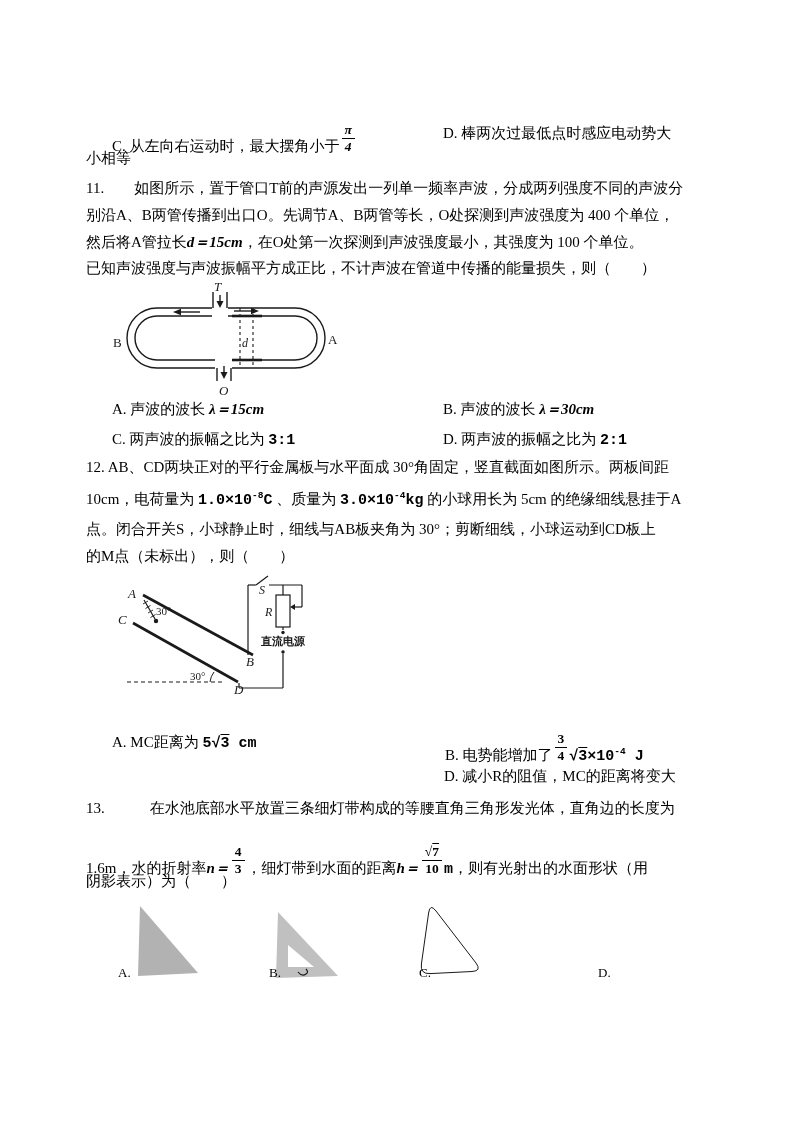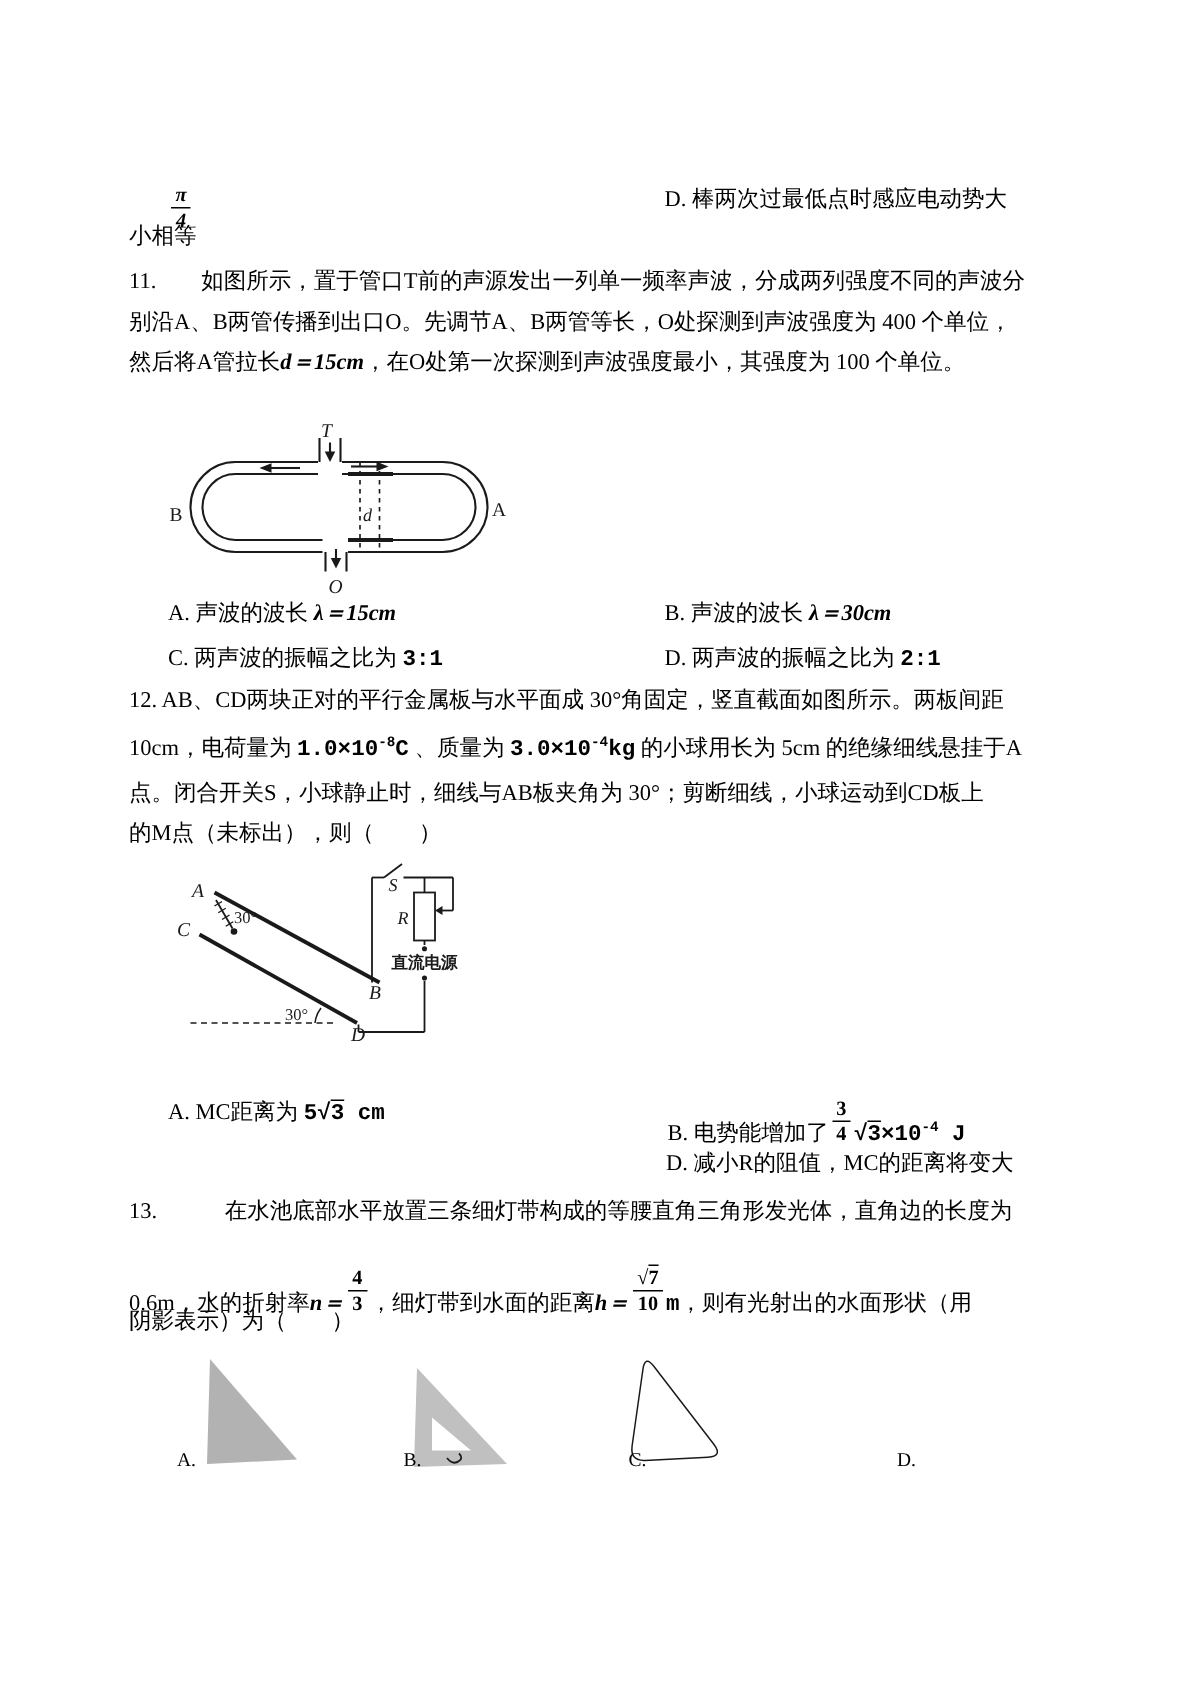--- a/index.html
+++ b/index.html
@@ -18,30 +18,31 @@
   svg line,svg rect.wall,svg path,svg polyline{stroke:#1a1a1a;fill:none;}
   svg text{font-family:"Liberation Serif","DejaVu Serif",serif;fill:#1a1a1a;}
   .lbl{position:absolute;font-size:13px;line-height:14px;font-family:"Liberation Serif",serif;}
 </style>
 </head>
 <body>
 
 <div class="page">
 
   <div class="ln" style="left:112px;top:123px">
-    <span class="frac"><span class="fnum bi">π</span><span class="fden bi">4</span></span>
+    <span>C. 从左向右运动时，最大摆角小于</span><span class="frac"><span class="fnum bi">π</span><span class="fden bi">4</span></span>
   </div>
   <div class="ln" style="left:443px;top:123px">D. 棒两次过最低点时感应电动势大</div>
   <div class="ln" style="left:86px;top:148px">小相等</div>
 
   <div class="ln" style="left:86px;top:178px">11.　　如图所示，置于管口T前的声源发出一列单一频率声波，分成两列强度不同的声波分</div>
   <div class="ln" style="left:86px;top:205px">别沿A、B两管传播到出口O。先调节A、B两管等长，O处探测到声波强度为 400 个单位，</div>
   <div class="ln" style="left:86px;top:232px">
     <span>然后将A管拉长</span><span class="bi">d＝15cm</span><span>，在O处第一次探测到声波强度最小，其强度为 100 个单位。</span>
   </div>
+  <div class="ln" style="left:86px;top:258px">已知声波强度与声波振幅平方成正比，不计声波在管道中传播的能量损失，则（　　）</div>
 
   <svg style="left:100px;top:283px" width="250" height="118" viewBox="0 0 250 118">
     <rect class="wall" x="27" y="25" width="198" height="60" rx="30" ry="30" stroke-width="1.4"></rect>
     <rect class="wall" x="35" y="33" width="182" height="44" rx="22" ry="22" stroke-width="1.4"></rect>
 
     <rect x="112" y="23" width="16" height="13" fill="#ffffff" stroke="none"></rect>
     <g>
       <line x1="113" y1="9" x2="113" y2="25" stroke-width="1.4"></line>
       <line x1="127" y1="9" x2="127" y2="25" stroke-width="1.4"></line>
     </g>
@@ -156,21 +157,21 @@
     <span>A. MC距离为</span>
     <span class="b"><span>5√</span><span class="ol">3</span><span> cm</span></span>
   </div>
   <div class="ln" style="left:445px;top:732px">
     <span>B. 电势能增加了</span><span class="frac"><span class="fnum">3</span><span class="fden">4</span></span><span class="b"><span>√</span><span class="ol">3</span><span>×10</span><sup>-4</sup><span> J</span></span>
   </div>
   <div class="ln" style="left:444px;top:766px">D. 减小R的阻值，MC的距离将变大</div>
 
   <div class="ln" style="left:86px;top:798px">13.　　　在水池底部水平放置三条细灯带构成的等腰直角三角形发光体，直角边的长度为</div>
   <div class="ln" style="left:86px;top:845px">
-    <span>0.6m，水的折射率</span><span class="bi">n＝</span><span class="frac"><span class="fnum">4</span><span class="fden">3</span></span><span>，细灯带到水面的距离</span><span class="bi">h＝</span><span class="frac"><span class="fnum"><span>√</span><span class="ol">7</span></span><span class="fden">10</span></span><span class="b">m</span><span>，则有光射出的水面形状（用</span>
+    <span>1.6m，水的折射率</span><span class="bi">n＝</span><span class="frac"><span class="fnum">4</span><span class="fden">3</span></span><span>，细灯带到水面的距离</span><span class="bi">h＝</span><span class="frac"><span class="fnum"><span>√</span><span class="ol">7</span></span><span class="fden">10</span></span><span class="b">m</span><span>，则有光射出的水面形状（用</span>
   </div>
   <div class="ln" style="left:86px;top:871px">阴影表示）为（　　）</div>
 
   <svg style="left:128px;top:900px" width="80" height="80" viewBox="0 0 80 80">
     <polygon points="12,6 10,76 70,73" fill="#b2b2b2" stroke="none"></polygon>
   </svg>
   <svg style="left:268px;top:905px" width="78" height="78" viewBox="0 0 78 78">
     <polygon points="10,7 8,73 70,71" fill="#c0c0c0" stroke="none"></polygon>
     <polygon points="20,40 20,62 46,62" fill="#ffffff" stroke="none"></polygon>
     <path d="M30,67 q4,5 8,2 q3,-2 0,-5" stroke="#555" stroke-width="1.2"></path>

